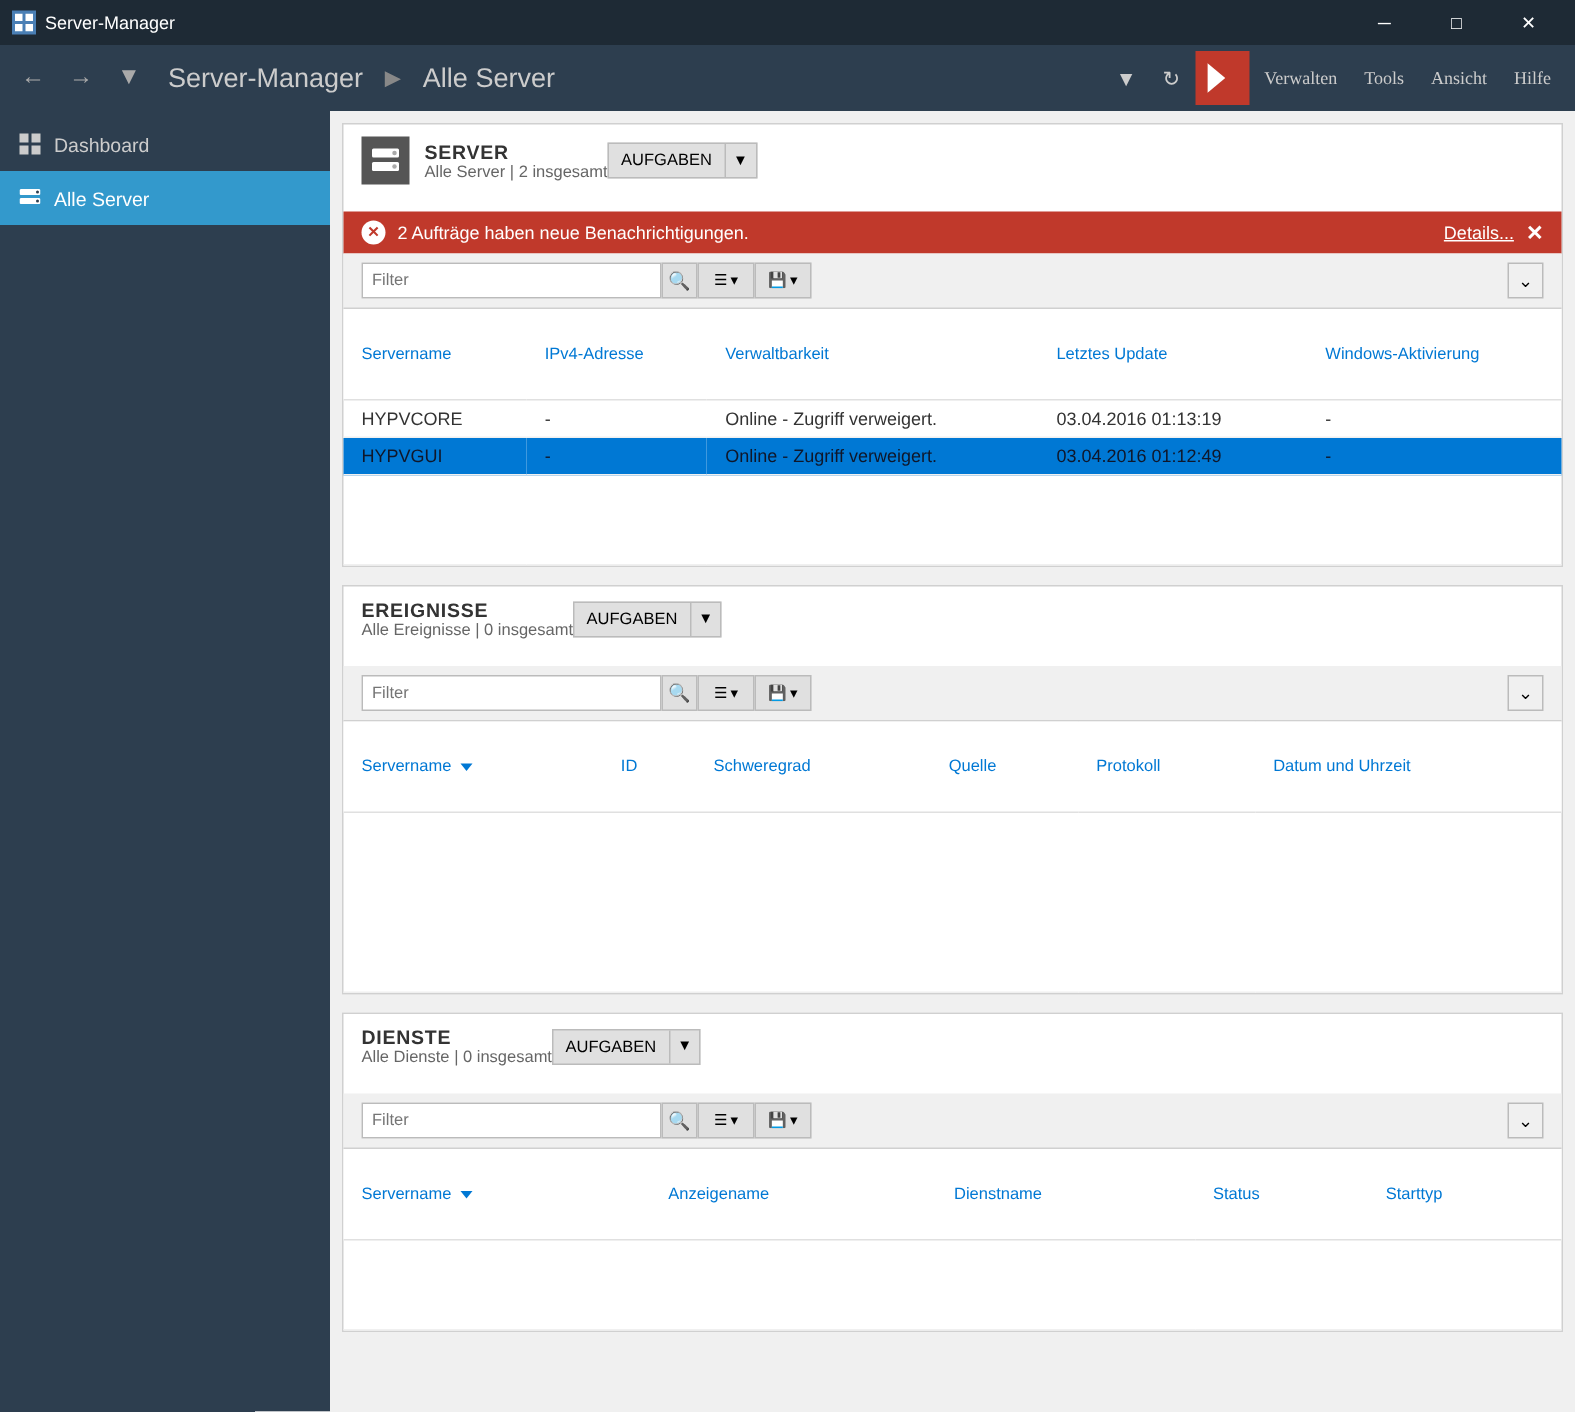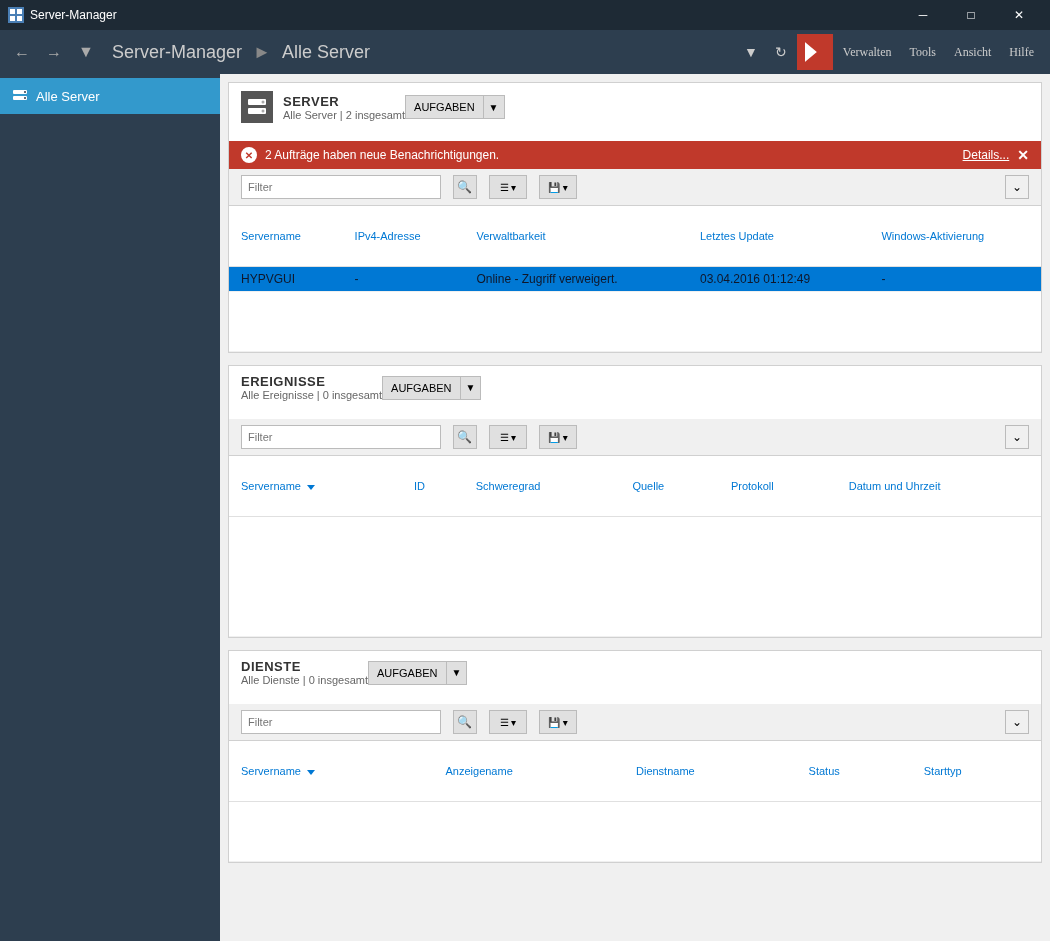--- a/index.html
+++ b/index.html
@@ -281,21 +281,21 @@
       cursor: pointer;
       font-size: 14px;
       font-weight: bold;
     }
 
     
     .filter-bar {
       display: flex;
       align-items: flex-end;
       padding: 6px 12px;
-      gap: 12px;
+      gap: 0;
       background: #f0f0f0;
       border-bottom: 1px solid #d0d0d0;
     }
     .filter-input {
       height: 24px;
       border: 1px solid #bbb;
       padding: 0 6px;
       font-size: 11px;
       font-family: 'Segoe UI', Arial, sans-serif;
       color: #999;
@@ -443,20 +443,31 @@
     <button class="menu-text-btn">Verwalten</button>
     <button class="menu-text-btn">Tools</button>
     <button class="menu-text-btn">Ansicht</button>
     <button class="menu-text-btn">Hilfe</button>
   </div>
 </div>
 
 <div class="main-layout">
 
   <div class="sidebar">
+    <div class="sidebar-item">
+      <div class="sidebar-item-icon">
+        <div class="dashboard-icon">
+          <div></div>
+            <div></div>
+            <div></div>
+            <div></div>
+        </div>
+      </div>
+      <span>Dashboard</span>
+    </div>
     <div class="sidebar-item active">
       <div class="sidebar-item-icon">
         <svg width="14" height="14" viewBox="0 0 14 14" fill="currentColor">
           <rect x="0" y="1" width="14" height="4" rx="1"></rect>
           <rect x="0" y="7" width="14" height="4" rx="1"></rect>
           <circle cx="12" cy="3" r="1" fill="#2d3e4f"></circle>
           <circle cx="12" cy="9" r="1" fill="#2d3e4f"></circle>
         </svg>
       </div>
       <span>Alle Server</span>
@@ -527,20 +538,27 @@
             </th>
             <th>
               <span>Letztes Update</span>
             </th>
             <th>
               <span>Windows-Aktivierung</span>
             </th>
           </tr>
         </thead>
         <tbody>
+          <tr>
+            <td>HYPVCORE</td>
+            <td>-</td>
+            <td>Online - Zugriff verweigert.</td>
+            <td>03.04.2016 01:13:19</td>
+            <td>-</td>
+          </tr>
           <tr class="selected">
             <td>HYPVGUI</td>
             <td>-</td>
             <td>Online - Zugriff verweigert.</td>
             <td>03.04.2016 01:12:49</td>
             <td>-</td>
           </tr>
           <tr style="height:60px;">
               <td colspan="5"></td>
             </tr>

